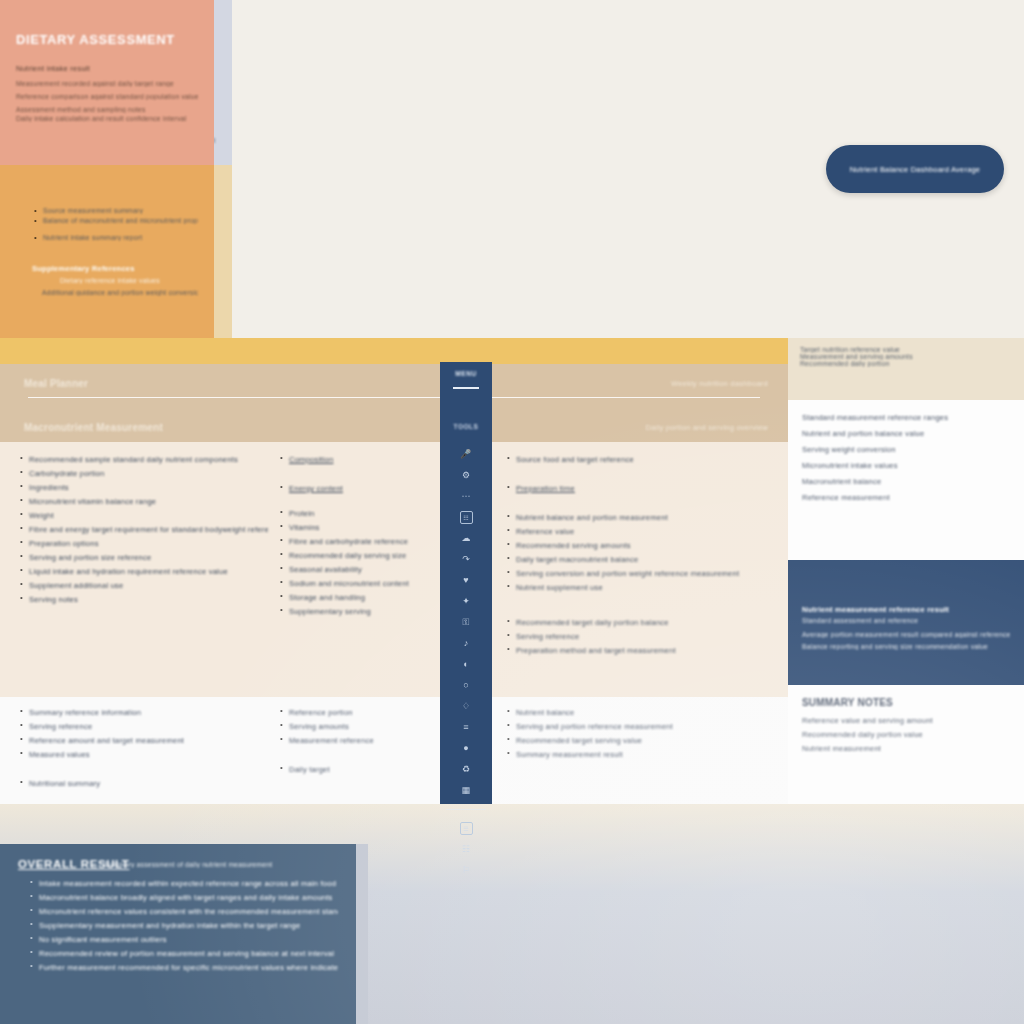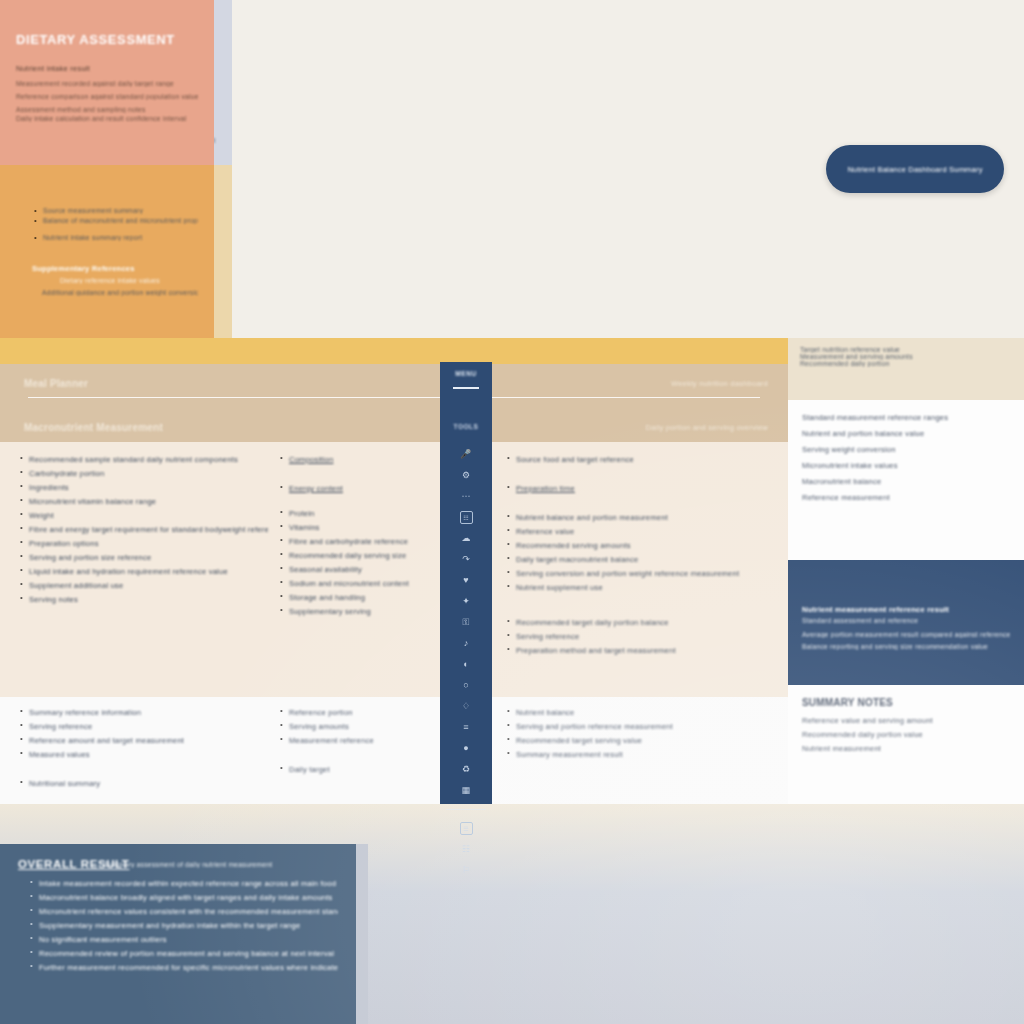--- a/index.html
+++ b/index.html
@@ -358,21 +358,21 @@
             </li>
         </ul>
         <div class="t b" style="margin-top:22px;margin-left:16px;font-weight:700;color:#fdfbf5">Supplementary References</div>
         <div class="t s link" style="margin-top:3px;margin-left:44px;color:#fdfbf5">Dietary reference intake values</div>
         <div class="t s" style="margin-top:5px;margin-left:26px">Additional guidance and portion weight conversion tables. Review notes.</div>
       </div>
     </div>
   </div>
 
   <div class="pill">
-    <span class="t lightest" style="font-size:7.5px;text-align:center;white-space:normal">Nutrient Balance Dashboard Summary</span>
+    <span class="t lightest" style="font-size:7.5px;text-align:center;white-space:normal">Nutrient Balance Dashboard Average</span>
   </div>
 
   <div class="goldstrip"></div>
 
   <div class="tanband">
     <div class="rowtop">
       <span class="t h2">Meal Planner</span>
       <span class="t b">Weekly nutrition dashboard</span>
     </div>
     <div class="divider"></div>

